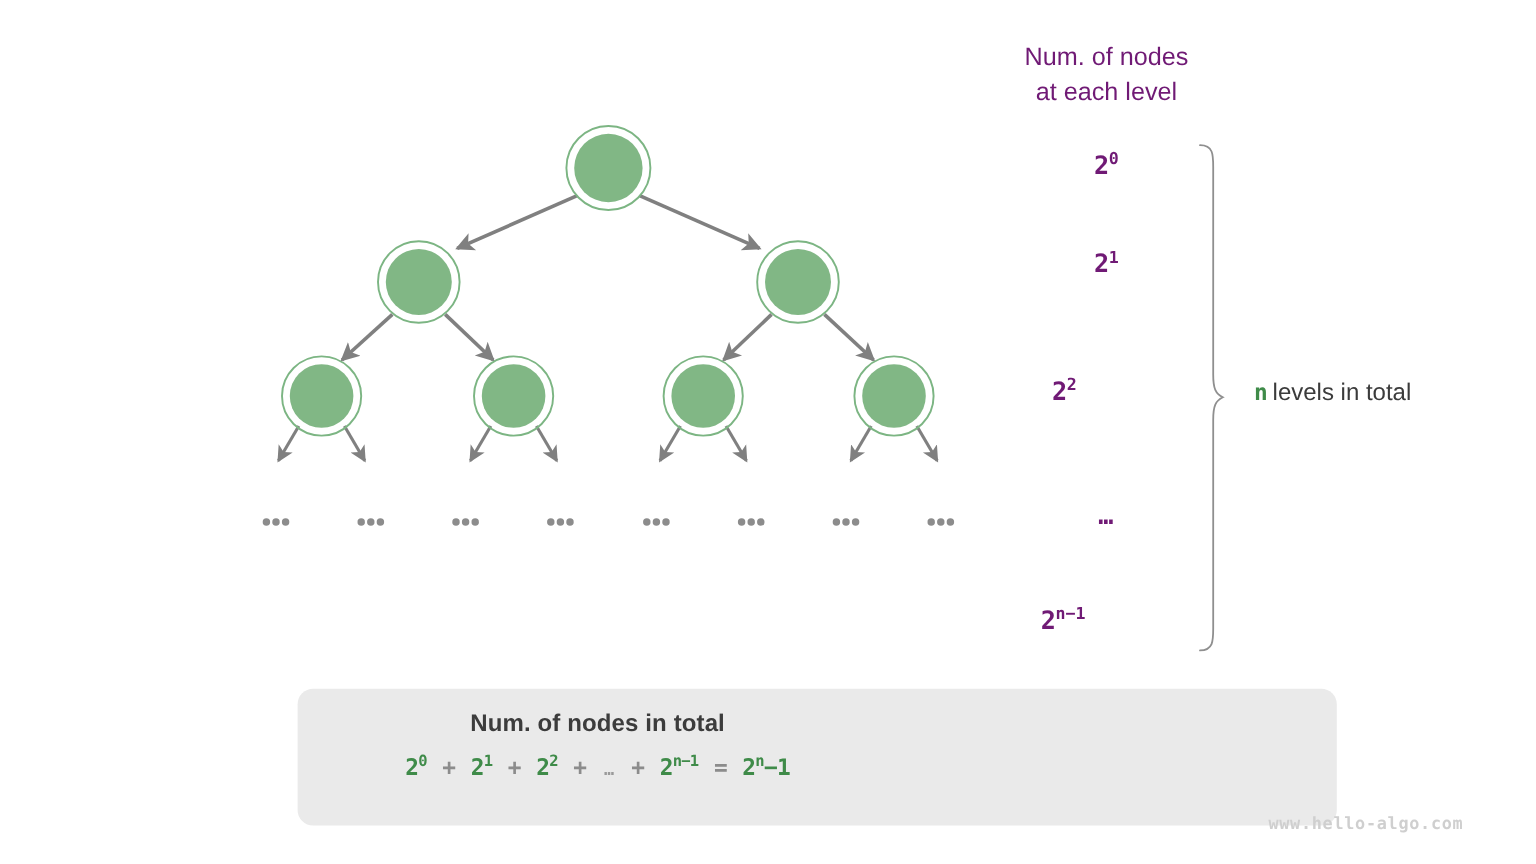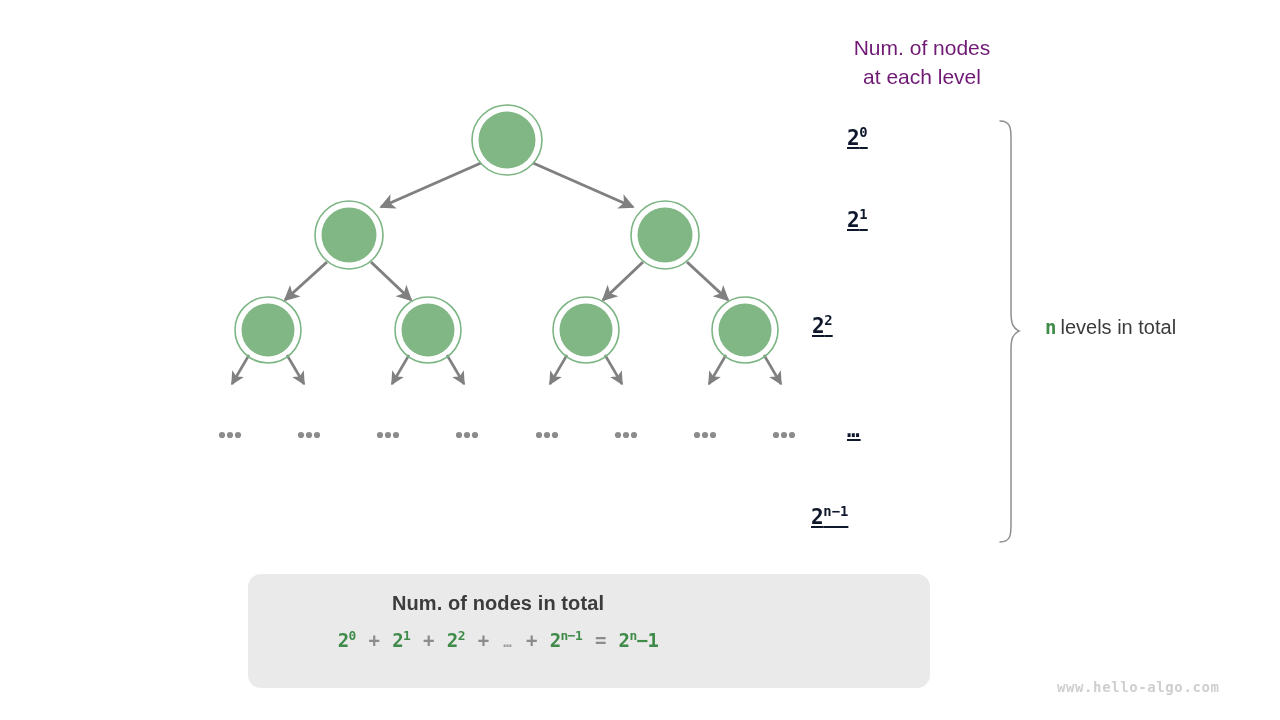--- a/index.html
+++ b/index.html
@@ -37,26 +37,26 @@
     font-size: 21px;
     line-height: 29px;
     color: #701a75;
     white-space: pre-line;
   }
 
   
   .level-label {
     position: absolute;
     width: 150px;
+    text-align: center;
     font-family: "DejaVu Sans Mono", "Liberation Mono", monospace;
     font-weight: bold;
     font-size: 21px;
-    color: #0f172a;
+    color: #701a75;
     letter-spacing: -0.3px;
-    text-decoration: underline;
   }
   .level-label sup {
     font-size: 0.66em;
     vertical-align: super;
     line-height: 0;
     letter-spacing: 0;
   }
   .level-label.dots {
     font-size: 21px;
     letter-spacing: 1px;
@@ -79,21 +79,21 @@
   }
   .total-levels .txt {
     margin-left: 4px;
   }
 
   
   .summary-box {
     position: absolute;
     left: 248px;
     top: 574px;
-    width: 682px;
+    width: 866px;
     height: 114px;
     background: #eaeaea;
     border-radius: 13px;
   }
   .summary-left {
     position: absolute;
     left: 10px;
     top: 18px;
     width: 480px;
     text-align: center;

